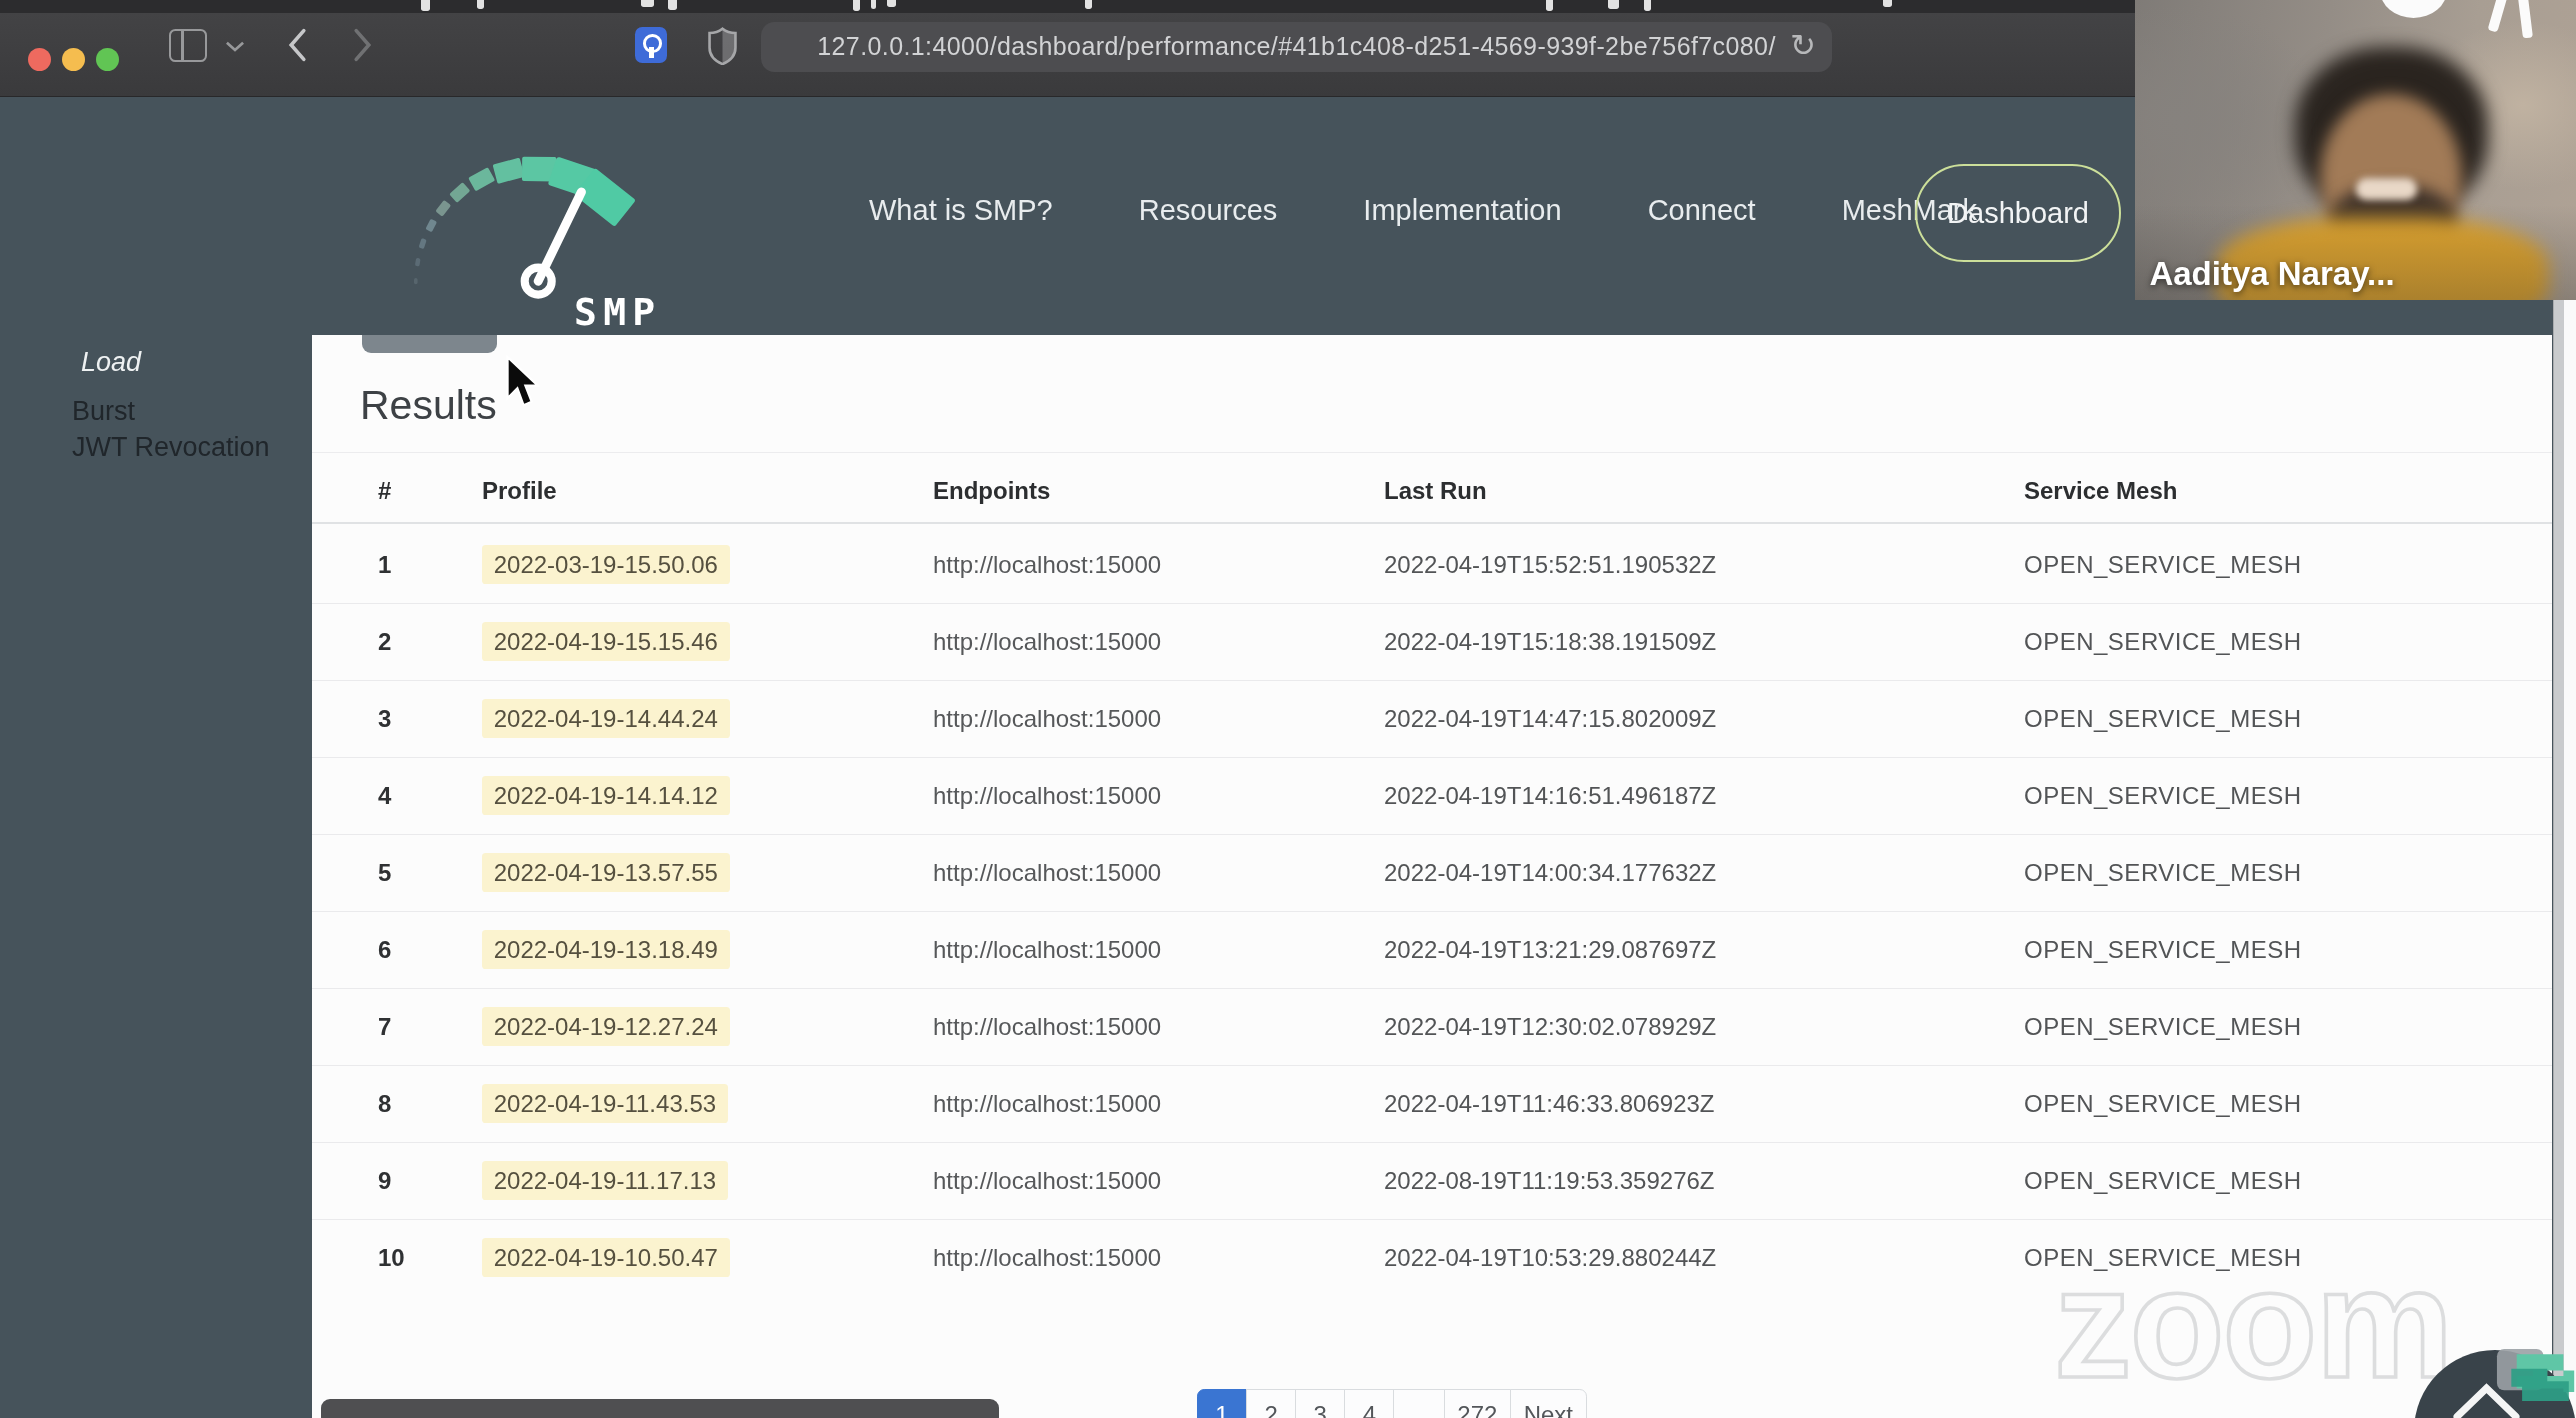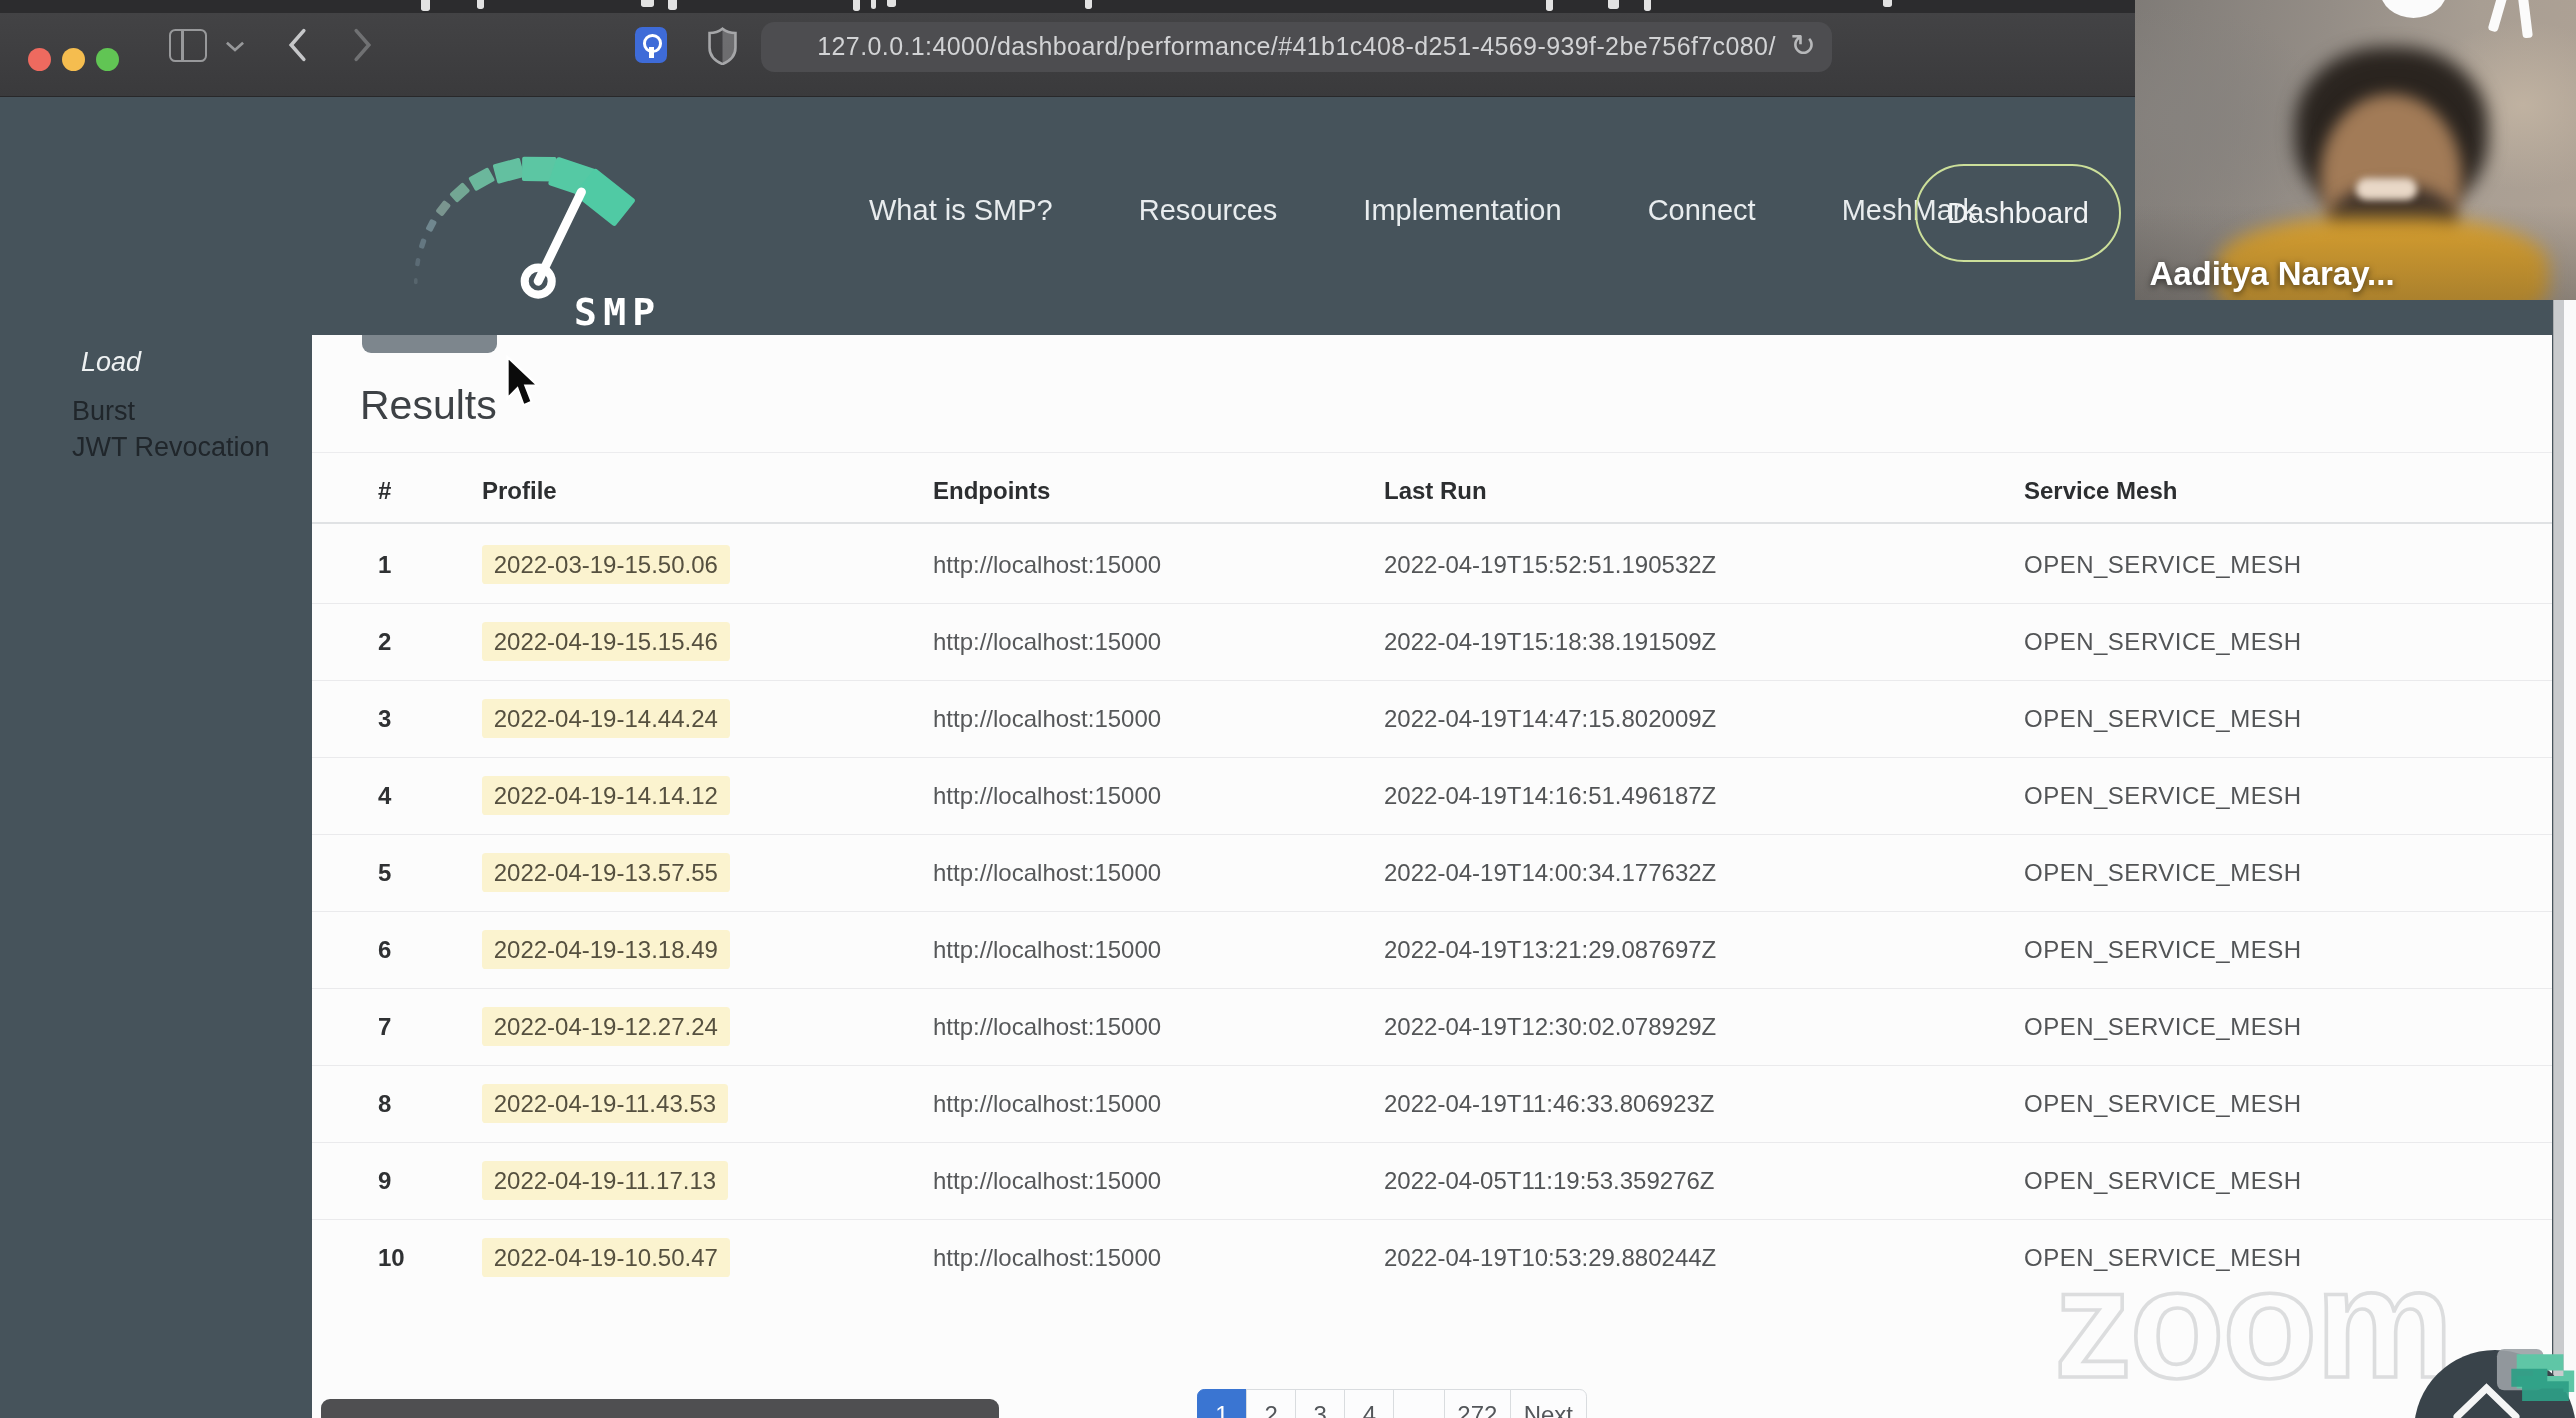--- a/index.html
+++ b/index.html
@@ -280,21 +280,21 @@
     <span class="cell c-profile"><span class="hl">2022-04-19-11.43.53</span></span>
     <span class="cell c-endpoints">http://localhost:15000</span>
     <span class="cell c-lastrun">2022-04-19T11:46:33.806923Z</span>
     <span class="cell c-mesh">OPEN_SERVICE_MESH</span>
   </div>
 
   <div class="trow">
     <span class="cell c-num">9</span>
     <span class="cell c-profile"><span class="hl">2022-04-19-11.17.13</span></span>
     <span class="cell c-endpoints">http://localhost:15000</span>
-    <span class="cell c-lastrun">2022-04-05T11:19:53.359276Z</span>
+    <span class="cell c-lastrun">2022-08-19T11:19:53.359276Z</span>
     <span class="cell c-mesh">OPEN_SERVICE_MESH</span>
   </div>
 
   <div class="trow">
     <span class="cell c-num">10</span>
     <span class="cell c-profile"><span class="hl">2022-04-19-10.50.47</span></span>
     <span class="cell c-endpoints">http://localhost:15000</span>
     <span class="cell c-lastrun">2022-04-19T10:53:29.880244Z</span>
     <span class="cell c-mesh">OPEN_SERVICE_MESH</span>
   </div>

